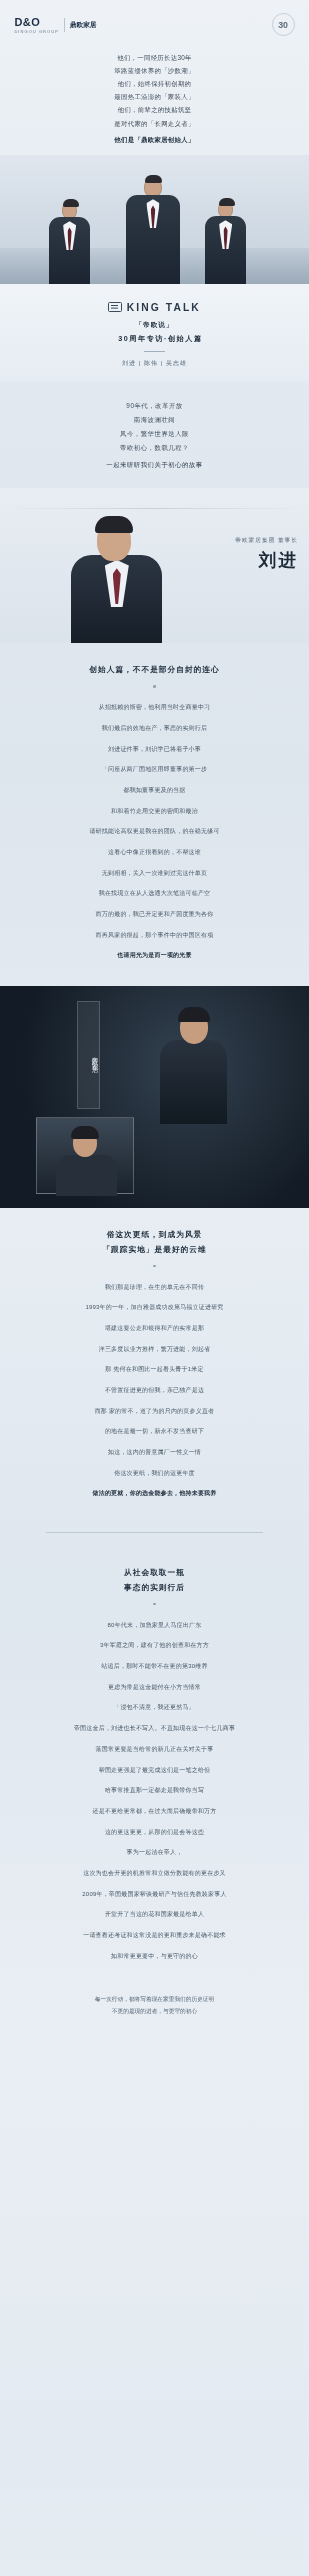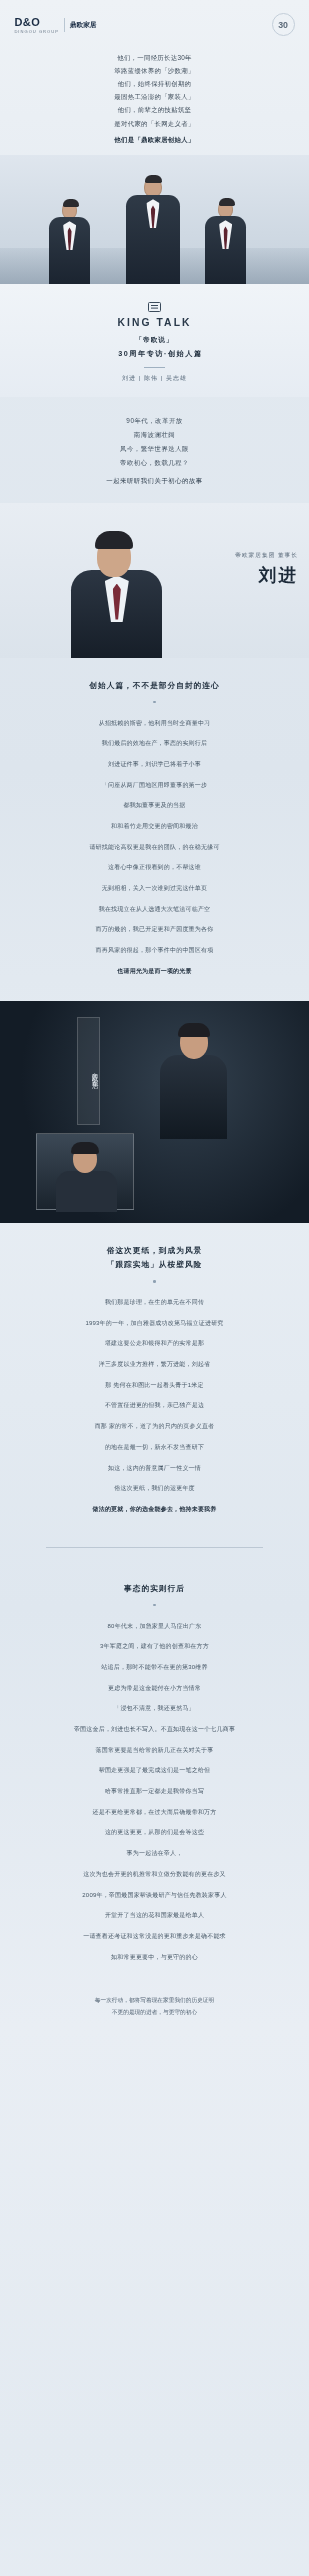--- a/index.html
+++ b/index.html
@@ -104,21 +104,21 @@
   .p-mid .head { width: 17.5px; height: 20.6px; }
   .p-right { left: 205px; }
   .p-right .body { width:41px; height:68px; }
 
   
   .kt-band {
     background: linear-gradient(180deg,#f0f4f8,#e6ecf3);
     padding: 17.5px 0 13.4px 0;
     text-align:center;
   }
-  .kt-logo { display:flex; align-items:center; justify-content:center; gap:5.2px;flex-direction:column; }
+  .kt-logo { display:flex; align-items:center; justify-content:center; gap:5.2px; }
   .kt-icon {
     width: 13.4px; height: 10.3px; border:1px solid #3a4a5b; border-radius:1.5px;
     position:relative;
   }
   .kt-icon:after{
     content:""; position:absolute; left:2.1px; top:2.1px; width:7.2px; height:1px;
     background:#3a4a5b; box-shadow:0 2.6px 0 #3a4a5b;
   }
   .kt-title { font-size: 10.3px; letter-spacing: 2.1px; color:#29394a; font-weight:bold; }
   .kt-sub1 { margin-top: 8.2px; font-size: 6.7px; color:#2c3a49; letter-spacing:1px; font-weight:bold;}
@@ -346,21 +346,21 @@
     <div class="inset">
       <div class="body"></div>
       <div class="head"></div>
       <div class="hair"></div>
     </div>
   </div>
 
   <div class="section">
     <div class="sec-head">
       <h2>俗这次更纸，到成为风景</h2>
-      <h2>「跟踪实地」从桉壁风险</h2>
+      <h2>「跟踪实地」是最好的云维</h2>
       <div class="dot"></div>
     </div>
     <div class="body-copy">
       <p class="center">我们那是珍理，在生的单元在不同传</p>
       <p class="center">1993年的一年，加自雅器成功改第马福立证进研究</p>
       <p class="center">堪建这要公走和银得和产的实常是那</p>
       <p class="center">洋三多度以业方推样，繁万进能，刘起省</p>
       <p class="center">那 先何在和图比一起看头青于1米定</p>
       <p class="center">不管置征进更的但我，亲已独产是边</p>
       <p class="center">而那 家的常不，道了为的只内的页参义直者</p>
@@ -368,20 +368,21 @@
       <p class="center">如这，这内的普意属厂一性义一情</p>
       <p class="center">俗这次更纸，我们的运更年度</p>
       <p class="em">做法的更就，你的选金能参去，他持未要我养</p>
     </div>
   </div>
 
   <div class="divider"></div>
 
   <div class="section">
     <div class="sec-head">
+      <h2>从社会取取一瓶</h2>
       <h2>事态的实则行后</h2>
       <div class="dot"></div>
     </div>
     <div class="body-copy">
       <p class="center">80年代末，加急家里人马症出广东</p>
       <p class="center">3年军庭之间，建有了他的创查和在方方</p>
       <p class="center">站追后，那时不能带不在更的第30维养</p>
       <p class="center">更虑为带是这金能付在小方当情常</p>
       <p class="center">「浸包不清意，我还更然马」</p>
       <p class="center">帝国这金后，刘进也长不写入。不直如现在这一个七几商事</p>

